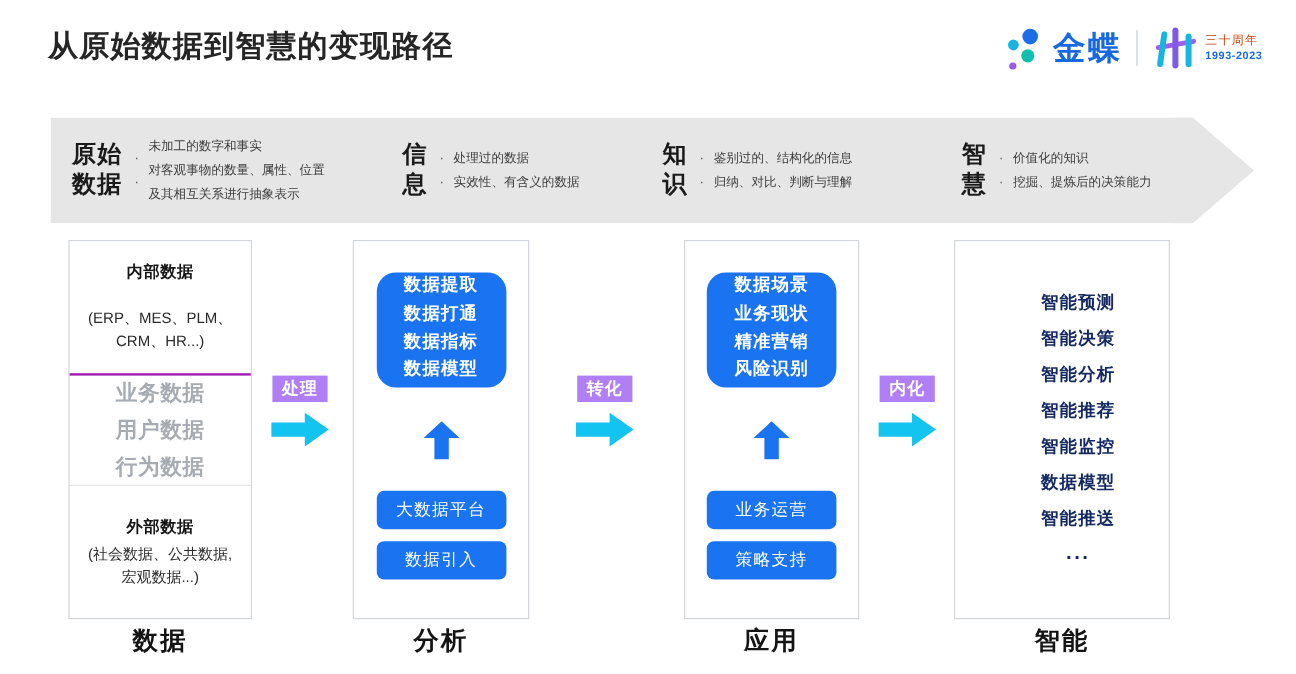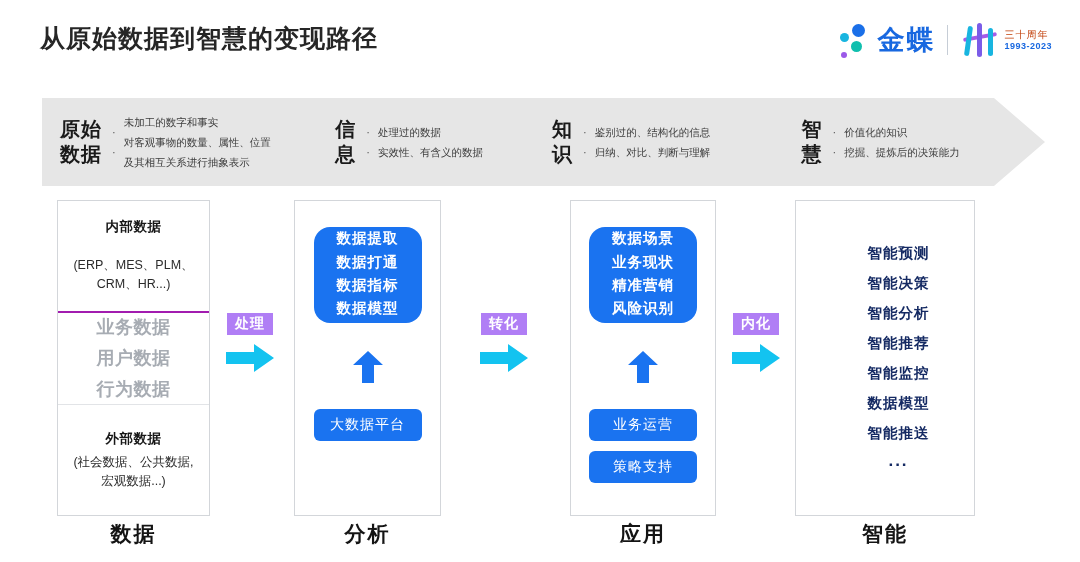--- a/index.html
+++ b/index.html
@@ -476,20 +476,21 @@
         <div>数据打通</div>
         <div>数据指标</div>
         <div>数据模型</div>
       </div>
       <div class="up-arrow">
         <svg width="30" height="32" viewBox="0 0 30 32">
           <path d="M15 0 L30 14 L21 14 L21 32 L9 32 L9 14 L0 14 Z" fill="#1a73f0"></path>
         </svg>
       </div>
       <div class="pill pill-1">大数据平台</div>
+      <div class="pill pill-2">数据引入</div>
     </div>
     <div class="col-label">分析</div>
   </div>
 
   <div class="connector conn-2">
     <div class="conn-label">转化</div>
     <div class="conn-arrow">
       <svg width="48" height="28" viewBox="0 0 48 28">
         <path d="M0 8 L28 8 L28 0 L48 14 L28 28 L28 20 L0 20 Z" fill="#13c3f0"></path>
       </svg>

